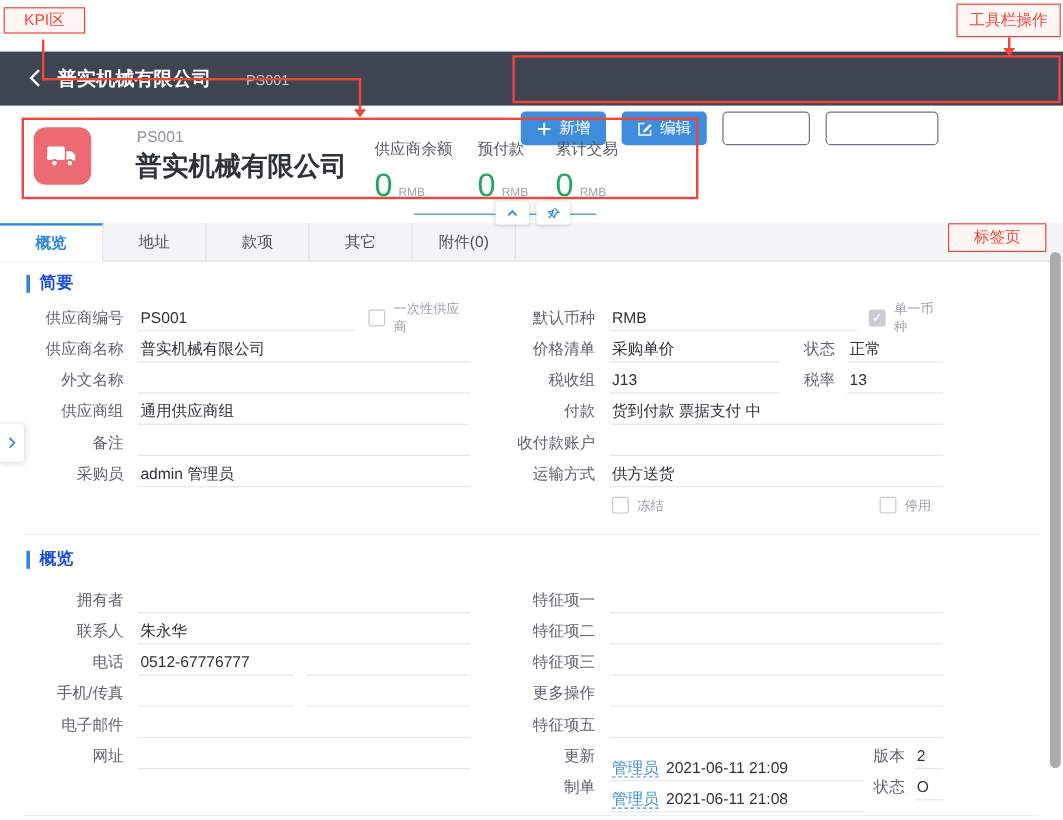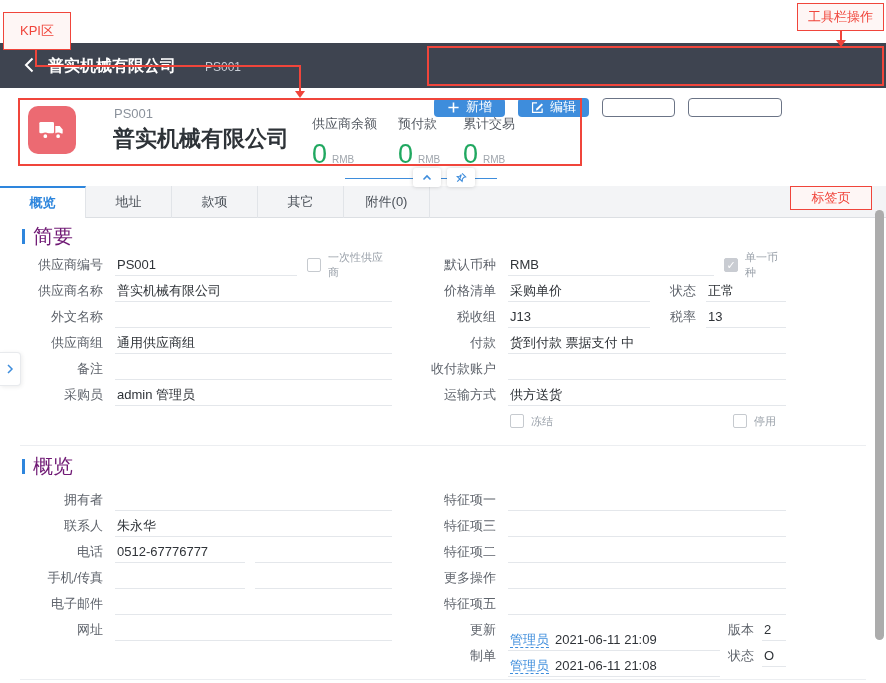--- a/index.html
+++ b/index.html
@@ -5,21 +5,21 @@
   * { margin:0; padding:0; box-sizing:border-box; font-family:"Liberation Sans", sans-serif; }
   html,body { width:886px; height:683px; background:#fff; position:relative; overflow:hidden; }
 
   
   .header { position:absolute; left:0; top:43px; width:886px; height:45px; background:#3e4450; }
   .back-btn { position:absolute; left:20px; top:12px; width:24px; height:24px; cursor:pointer; }
   .h-title { position:absolute; left:48px; top:13px; font-size:16px; font-weight:bold; color:#fff; }
   .h-code  { position:absolute; left:205px; top:17px; font-size:12px; color:#c9ced6; }
 
   .toolbar { position:absolute; left:434px; top:50px; height:28px; display:flex; align-items:center; gap:13px; }
-  .tbtn { height:19px; padding:0 13px; border-radius:4px; font-size:13px; color:#fff;
+  .tbtn { height:28px; padding:0 13px; border-radius:4px; font-size:13px; color:#fff;
           display:flex; align-items:center; gap:6px; cursor:pointer; white-space:nowrap; }
   .tbtn.primary { background:#3e8ddc; }
   .tbtn.ghost   { border:1px solid #6b7486; background:transparent; }
   .caret { width:0; height:0; border-left:4px solid transparent; border-right:4px solid transparent; border-top:5px solid #fff; display:inline-block; }
   .navicons { position:absolute; left:740px; top:50px; height:28px; display:flex; align-items:center; gap:17px; }
   .nico { width:20px; height:20px; display:flex; align-items:center; justify-content:center; cursor:pointer; }
 
   
   .kpi-icon { position:absolute; left:28px; top:106px; width:48px; height:48px; border-radius:10px;
               background:#ec6a72; display:flex; align-items:center; justify-content:center; }
@@ -42,21 +42,21 @@
   
   .tabbar { position:absolute; left:0; top:186px; width:886px; height:32px; background:#f3f4f6;
             border-bottom:1px solid #dcdfe3; display:flex; }
   .tab { width:86px; height:32px; display:flex; align-items:center; justify-content:center;
          font-size:13px; color:#4a5058; border-right:1px solid #e1e4e8; cursor:pointer; }
   .tab.active { background:#fff; border-top:2px solid #2e86dd; color:#2e86dd; font-weight:bold; }
 
   
   .sec-title { position:absolute; left:22px; height:16px; display:flex; align-items:center; }
   .sec-bar { width:3px; height:15px; background:#2e86dd; margin-right:8px; }
-  .sec-text { font-size:20px; font-weight:normal; color:#701a75; }
+  .sec-text { font-size:14px; font-weight:bold; color:#1d4ed8; }
 
   .col { position:absolute; }
   .frow { height:26px; display:flex; align-items:center; font-size:13px; position:relative; }
   .lbl { flex:none; text-align:right; padding-right:12px; color:#5f646c; }
   .col-l .lbl { width:95px; }
   .col-r .lbl { width:78px; }
   .inp { border-bottom:1px solid #e4e7eb; height:21px; line-height:20px; color:#2f3338; padding-left:2px;
          flex:1; white-space:nowrap; overflow:hidden; }
   .inp.w182 { flex:none; width:182px; }
   .inp.w130 { flex:none; width:130px; margin-right:10px; }
@@ -326,25 +326,25 @@
     <span class="inp"></span>
   </div>
 </div>
 
 <div class="col col-r" style="left:430px; top:487px; width:356px;">
   <div class="frow">
     <span class="lbl">特征项一</span>
     <span class="inp"></span>
   </div>
   <div class="frow">
+    <span class="lbl">特征项二</span>
+    <span class="inp"></span>
+  </div>
+  <div class="frow">
     <span class="lbl">特征项三</span>
-    <span class="inp"></span>
-  </div>
-  <div class="frow">
-    <span class="lbl">特征项二</span>
     <span class="inp"></span>
   </div>
   <div class="frow">
     <span class="lbl">更多操作</span>
     <span class="inp"></span>
   </div>
   <div class="frow">
     <span class="lbl">特征项五</span>
     <span class="inp"></span>
   </div>
@@ -365,21 +365,21 @@
 <div class="divider" style="top:679px;"></div>
 
 <div class="expander">
   <svg width="10" height="12" viewBox="0 0 10 12">
       <path d="M3 2l4 4-4 4" stroke="#3e8ddc" stroke-width="1.5" fill="none"></path>
     </svg>
 </div>
 
 <div class="scroll-thumb"></div>
 
-<div class="ann-box" style="left:3px; top:12px; width:68px; height:38px;">KPI区</div>
+<div class="ann-box" style="left:3px; top:6px; width:68px; height:22px;">KPI区</div>
 <div class="ann-box" style="left:797px; top:3px; width:87px; height:28px;">工具栏操作</div>
 <div class="ann-box" style="left:790px; top:186px; width:82px; height:24px;">标签页</div>
 
 <div class="ann-rect" style="left:427px; top:46px; width:457px; height:40px;"></div>
 <div class="ann-rect" style="left:18px; top:98px; width:564px; height:68px;"></div>
 
 <div class="ann-line" style="left:35px; top:33px; width:2px; height:34px;"></div>
 <div class="ann-line" style="left:35px; top:65px; width:266px; height:2px;"></div>
 <div class="ann-line" style="left:299px; top:65px; width:2px; height:27px;"></div>
 <div class="ann-arrow" style="left:295px; top:91px;"></div>

